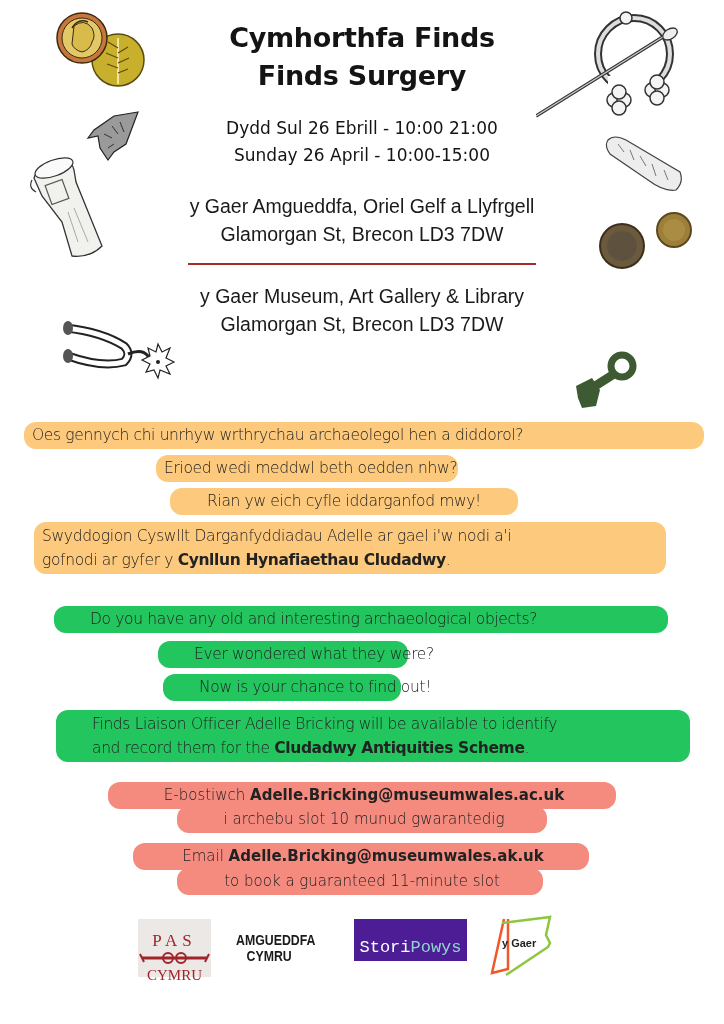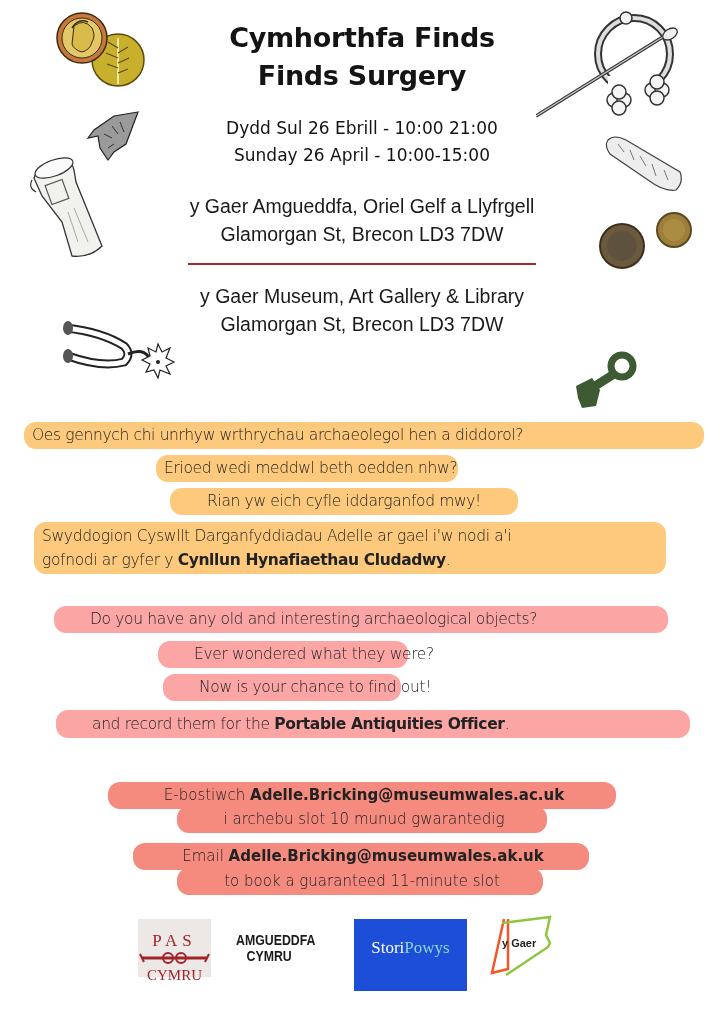--- a/index.html
+++ b/index.html
@@ -22,35 +22,35 @@
       font-family: "Liberation Sans", sans-serif; font-weight: normal; font-size: 19.5px; line-height: 28px; color: #1a1a1a;
     }
     .divider { position: absolute; left: 188px; top: 263px; width: 348px; height: 2px; background: #a52a2a; }
 
     .bubble {
       position: absolute; border-radius: 12px; font-family: "DejaVu Sans", sans-serif;
       font-size: 15.5px; line-height: 23px; color: #222; padding: 2px 8px; box-sizing: border-box;
       white-space: nowrap; letter-spacing: -0.35px; font-weight: 300;
     }
     .orange { background: #fdc97c; }
-    .teal { background: #fca5a5; padding-left: 36px; }
+    .teal { background: #22c55e; padding-left: 36px; }
     .salmon { background: #f58a7e; letter-spacing: 0; padding-left: 12px; }
     .bubble b { font-weight: bold; }
     .center { text-align: center; }
 
     .logo { position: absolute; }
     .pas { left: 138px; top: 919px; width: 73px; height: 58px; background: #ece8e6; text-align: center;
       font-family: "Liberation Serif", serif; color: #a0242a; }
     .pas .l1 { font-size: 17px; letter-spacing: 5px; line-height: 20px; padding-top: 12px; }
     .pas .l2 { height: 14px; position: relative; }
     .pas .l3 { font-size: 15px; line-height: 20px; }
     .amg { left: 236px; top: 932px; width: 78px; text-align: center; font-family: "Liberation Sans", sans-serif;
       font-weight: bold; font-size: 14.5px; line-height: 16px; color: #1a1a1a; transform: scaleX(0.85); transform-origin: left; }
-    .stori { left: 354px; top: 919px; width: 113px; height: 72px; background: #1d4ed8; color: #fff;
-      font-family: Liberation Serif, serif; font-size: 17px; line-height: 58px; text-align: center; }
+    .stori { left: 354px; top: 919px; width: 113px; height: 42px; background: #4c1d95; color: #fff;
+      font-family: Liberation Mono, monospace; font-size: 17px; line-height: 58px; text-align: center; }
     .stori .p { color: #8fd6cf; }
     .ygaer { left: 488px; top: 913px; width: 64px; height: 64px; }
   </style>
 </head>
 <body>
 
 <svg class="abs" style="left:52px;top:8px" width="96" height="80">
   <circle cx="66" cy="52" r="26" fill="#c9b02c" stroke="#5a4a10" stroke-width="1.5"></circle>
   <line x1="66" y1="30" x2="66" y2="76" stroke="#f1e6a0" stroke-width="2"></line>
   <path d="M66 40 l-10 -6 M66 50 l-12 -5 M66 60 l-11 -4 M66 45 l10 -6 M66 55 l11 -5 M66 65 l10 -4" stroke="#5a4a10" stroke-width="1.2"></path>
@@ -138,21 +138,22 @@
 <div class="bubble orange center" style="left:170px;top:488px;width:348px;">Rian yw eich cyfle iddarganfod mwy!</div>
 <div class="bubble orange" style="left:34px;top:522px;width:632px;line-height:24px;">
   <div>Swyddogion Cyswllt Darganfyddiadau Adelle ar gael i'w nodi a'i</div>
   <div><span>gofnodi ar gyfer y </span><b>Cynllun Hynafiaethau Cludadwy</b><span>.</span></div>
 </div>
 
 <div class="bubble teal" style="left:54px;top:606px;width:614px;">Do you have any old and interesting archaeological objects?</div>
 <div class="bubble teal center" style="left:158px;top:641px;width:250px;">Ever wondered what they were?</div>
 <div class="bubble teal center" style="left:163px;top:674px;width:238px;">Now is your chance to find out!</div>
 <div class="bubble teal" style="left:56px;top:710px;width:634px;line-height:24px;">
-  <div><span>and record them for the </span><b>Portable Antiquities Officer</b><span>.</span></div>
+  <div>Finds Liaison Officer Adelle Bricking will be available to identify</div>
+  <div><span>and record them for the </span><b>Cludadwy Antiquities Scheme</b><span>.</span></div>
 </div>
 
 <div class="bubble salmon center" style="left:108px;top:782px;width:508px;font-size:15px;"><span>E-bostiwch </span><b>Adelle.Bricking@museumwales.ac.uk</b></div>
 <div class="bubble salmon center" style="left:177px;top:806px;width:370px;font-size:15px;">i archebu slot 10 munud gwarantedig</div>
 <div class="bubble salmon center" style="left:133px;top:843px;width:456px;font-size:15px;"><span>Email </span><b>Adelle.Bricking@museumwales.ak.uk</b></div>
 <div class="bubble salmon center" style="left:177px;top:868px;width:366px;font-size:15px;">to book a guaranteed 11-minute slot</div>
 
 <div class="logo pas">
   <div class="l1">PAS</div>
   <div class="l2">

